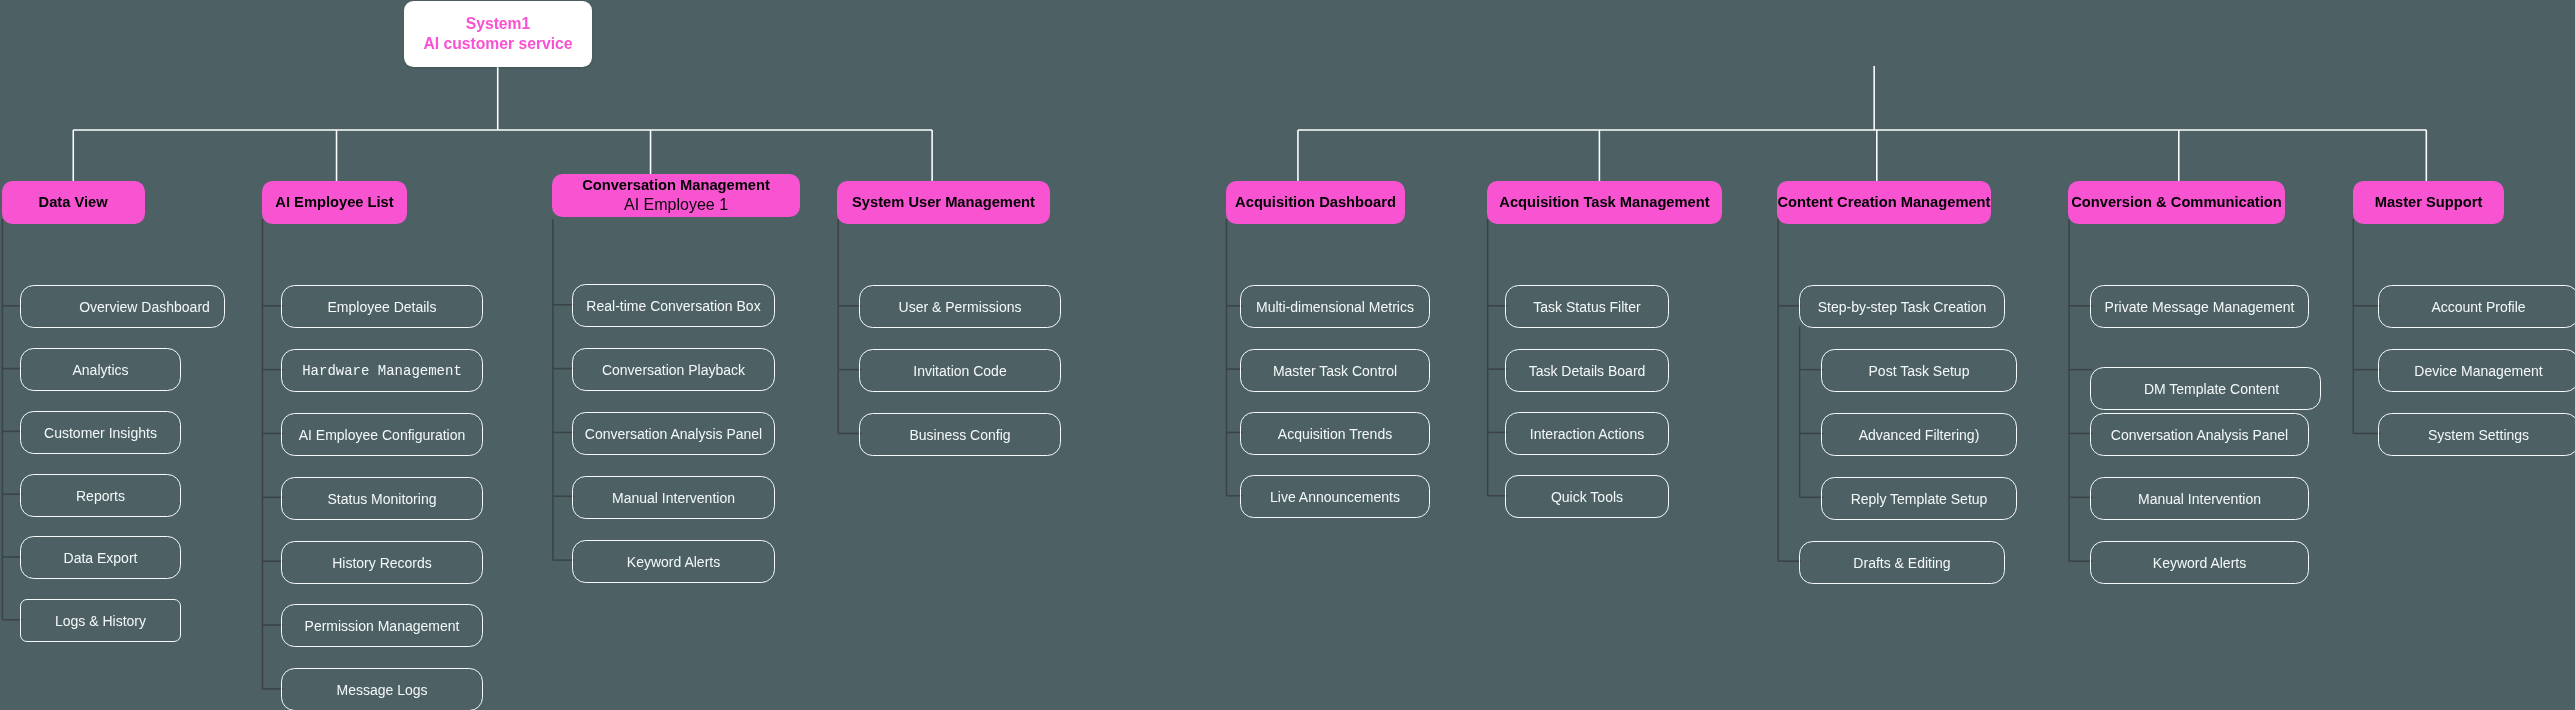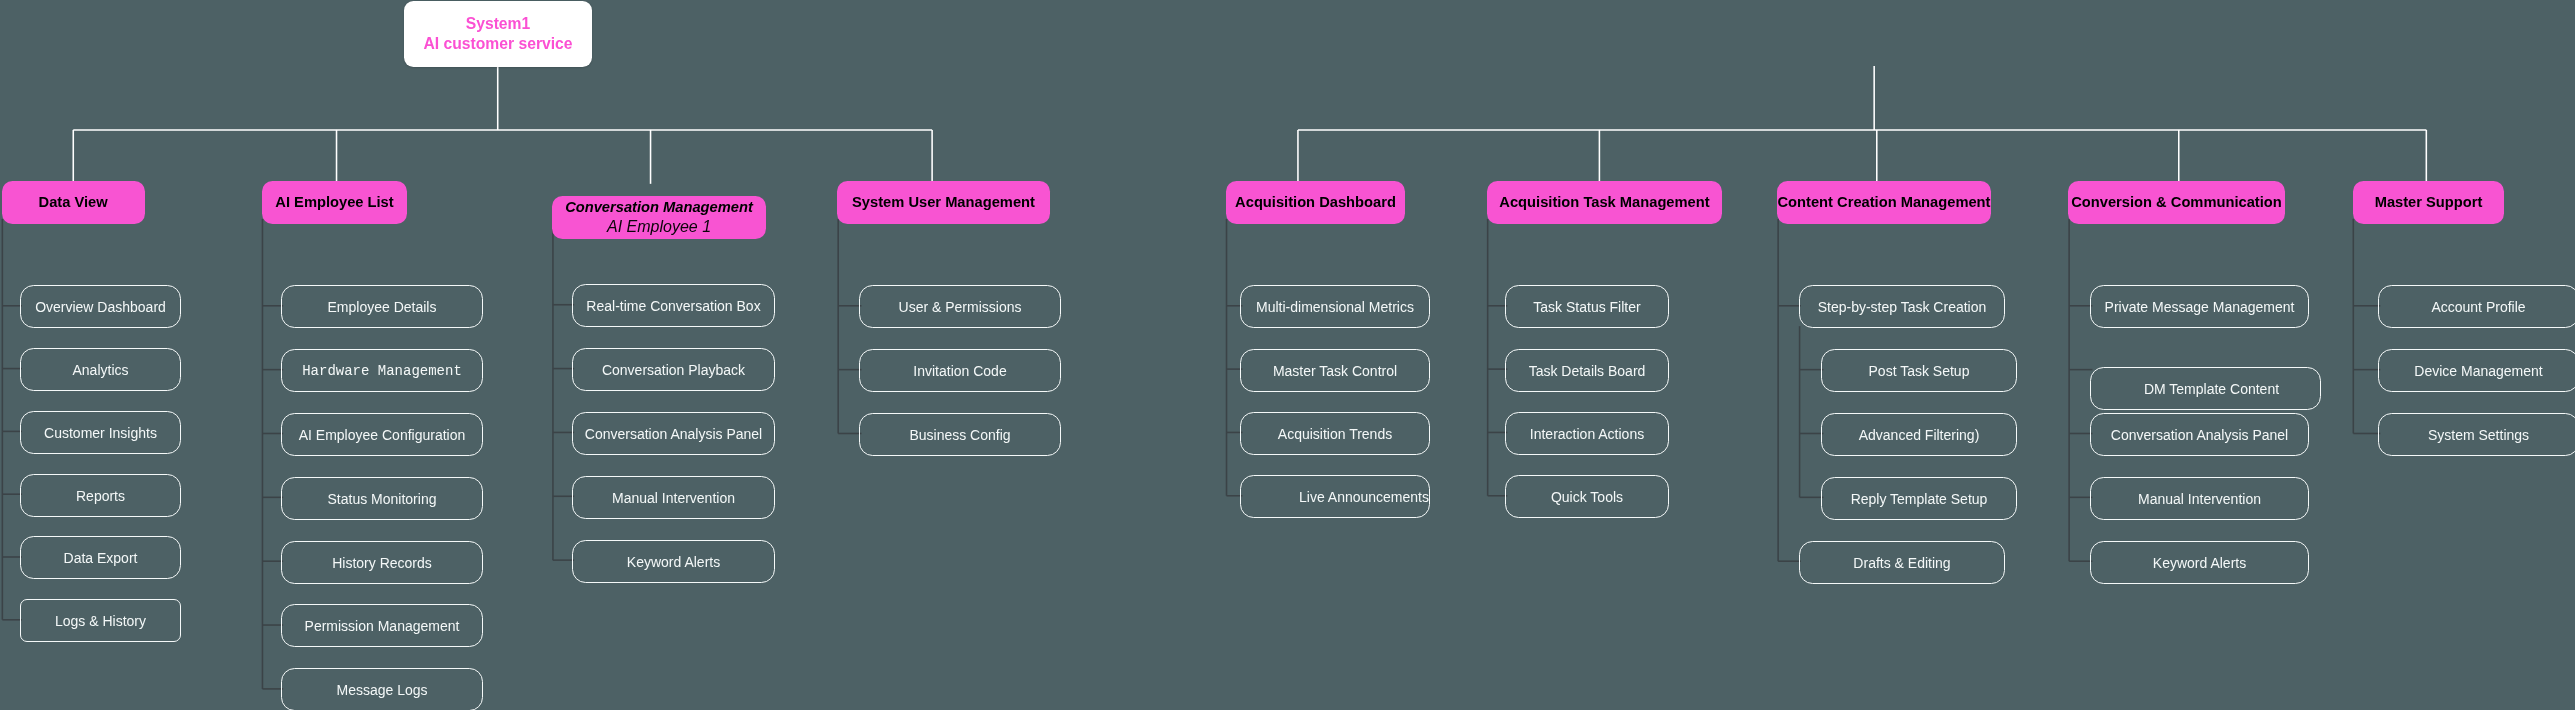--- a/index.html
+++ b/index.html
@@ -107,21 +107,21 @@
   <div class="sys-title" id="sys-title-0" style="left: 404px; top: 1px; width: 188px; height: 66px;">
     <div>System1</div>
     <div>AI customer service</div>
   </div>
 
 
   <div id="nodes">
       <div class="branch-header" style="left: 1.6px; top: 181px; width: 143px; height: 43px;">
         <div>Data View</div>
       </div>
-      <div class="leaf" style="left: 20px; top: 285px; width: 159px; height: 41px;">
+      <div class="leaf" style="left: 20px; top: 285px; width: 159px; height: 41px; padding-left: 44px;">
         <span>Overview Dashboard</span>
       </div>
       <div class="leaf" style="left: 20px; top: 348px; width: 159px; height: 41px;">
         <span>Analytics</span>
       </div>
       <div class="leaf" style="left: 20px; top: 411px; width: 159px; height: 41px;">
         <span>Customer Insights</span>
       </div>
       <div class="leaf" style="left: 20px; top: 474px; width: 159px; height: 41px;">
         <span>Reports</span>
@@ -149,21 +149,21 @@
       </div>
       <div class="leaf" style="left: 281px; top: 541px; width: 200px; height: 41px;">
         <span>History Records</span>
       </div>
       <div class="leaf" style="left: 281px; top: 604px; width: 200px; height: 41px;">
         <span>Permission Management</span>
       </div>
       <div class="leaf" style="left: 281px; top: 668px; width: 200px; height: 41px;">
         <span>Message Logs</span>
       </div>
-      <div class="branch-header" style="left: 552px; top: 196px; width: 214px; height: 43px; font-style: italic;">
+      <div class="branch-header" style="left: 552px; top: 174px; width: 248px; height: 43px;">
         <div>Conversation Management</div>
         <div class="sub">AI Employee 1</div>
       </div>
       <div class="leaf" style="left: 572px; top: 284px; width: 201px; height: 41px;">
         <span>Real-time Conversation Box</span>
       </div>
       <div class="leaf" style="left: 572px; top: 348px; width: 201px; height: 41px;">
         <span>Conversation Playback</span>
       </div>
       <div class="leaf" style="left: 572px; top: 412px; width: 201px; height: 41px;">
@@ -192,36 +192,36 @@
       </div>
       <div class="leaf" style="left: 1240px; top: 285px; width: 188px; height: 41px;">
         <span>Multi-dimensional Metrics</span>
       </div>
       <div class="leaf" style="left: 1240px; top: 349px; width: 188px; height: 41px;">
         <span>Master Task Control</span>
       </div>
       <div class="leaf" style="left: 1240px; top: 412px; width: 188px; height: 41px;">
         <span>Acquisition Trends</span>
       </div>
-      <div class="leaf" style="left: 1240px; top: 475px; width: 188px; height: 41px; justify-content: flex-end;">
+      <div class="leaf" style="left: 1240px; top: 475px; width: 188px; height: 41px;">
         <span>Live Announcements</span>
       </div>
       <div class="branch-header" style="left: 1487px; top: 181px; width: 235px; height: 43px;">
         <div>Acquisition Task Management</div>
       </div>
       <div class="leaf" style="left: 1505px; top: 285px; width: 162px; height: 41px;">
         <span>Task Status Filter</span>
       </div>
       <div class="leaf" style="left: 1505px; top: 349px; width: 162px; height: 41px;">
         <span>Task Details Board</span>
       </div>
       <div class="leaf" style="left: 1505px; top: 412px; width: 162px; height: 41px;">
         <span>Interaction Actions</span>
       </div>
-      <div class="leaf" style="left: 1505px; top: 475px; width: 162px; height: 41px;">
+      <div class="leaf" style="left: 1505px; top: 475px; width: 162px; height: 41px; border-radius: 13px;">
         <span>Quick Tools</span>
       </div>
       <div class="branch-header" style="left: 1777px; top: 181px; width: 214px; height: 43px;">
         <div>Content Creation Management</div>
       </div>
       <div class="leaf" style="left: 1799px; top: 285px; width: 204px; height: 41px;">
         <span>Step-by-step Task Creation</span>
       </div>
       <div class="leaf" style="left: 1821px; top: 349px; width: 194px; height: 41px;">
         <span>Post Task Setup</span>

